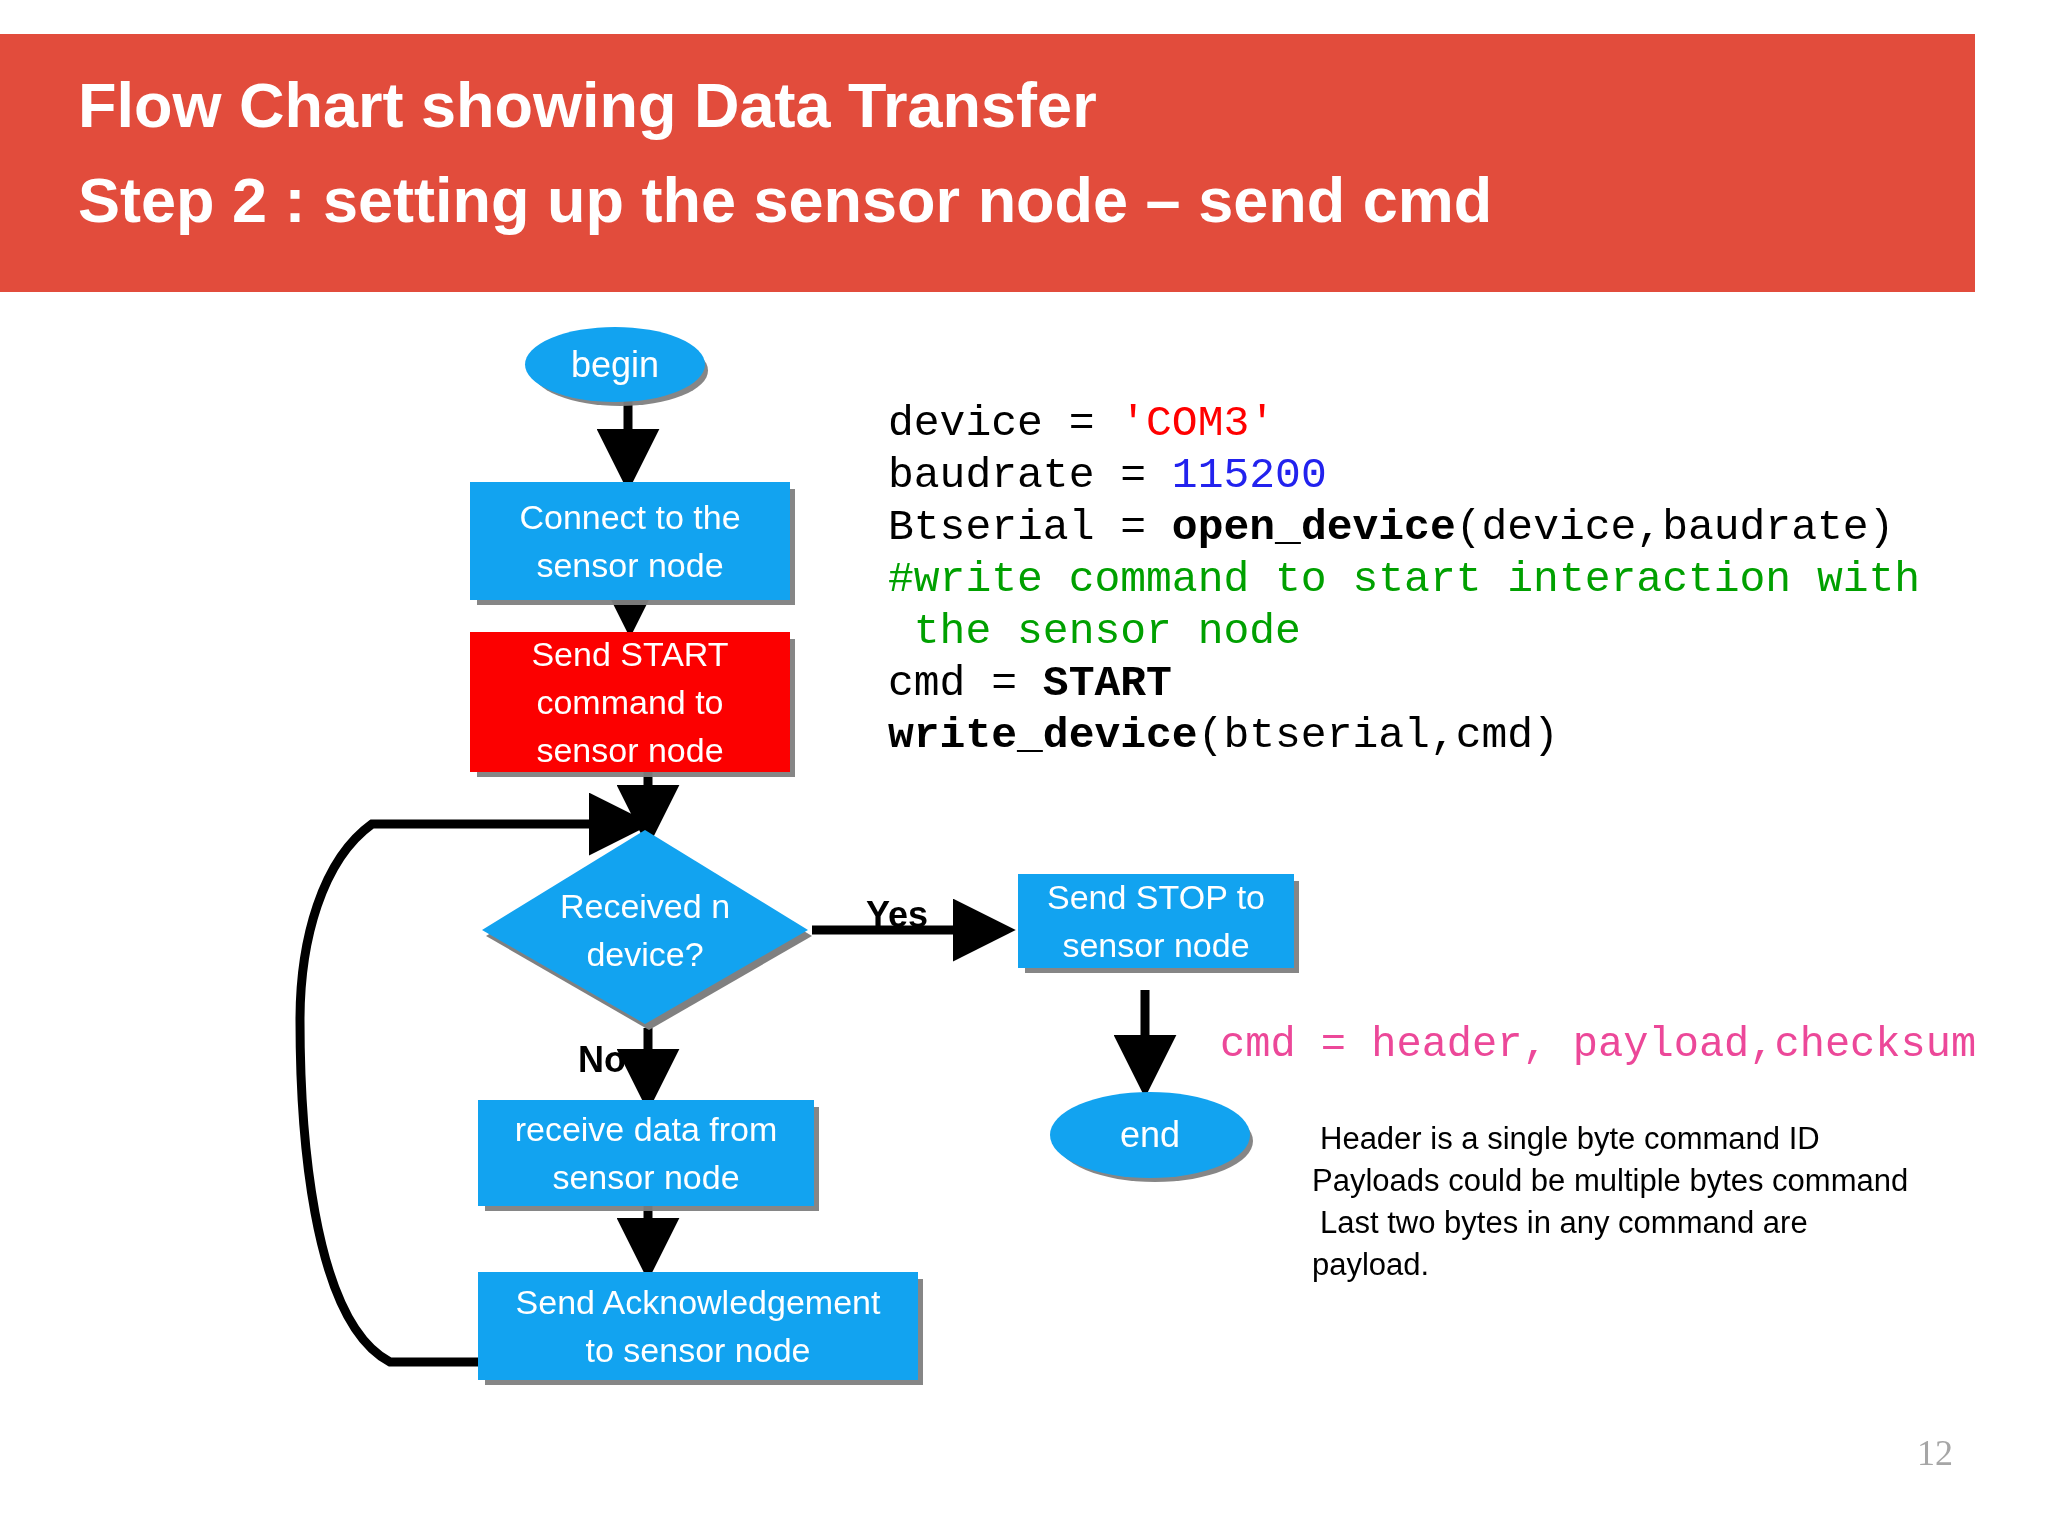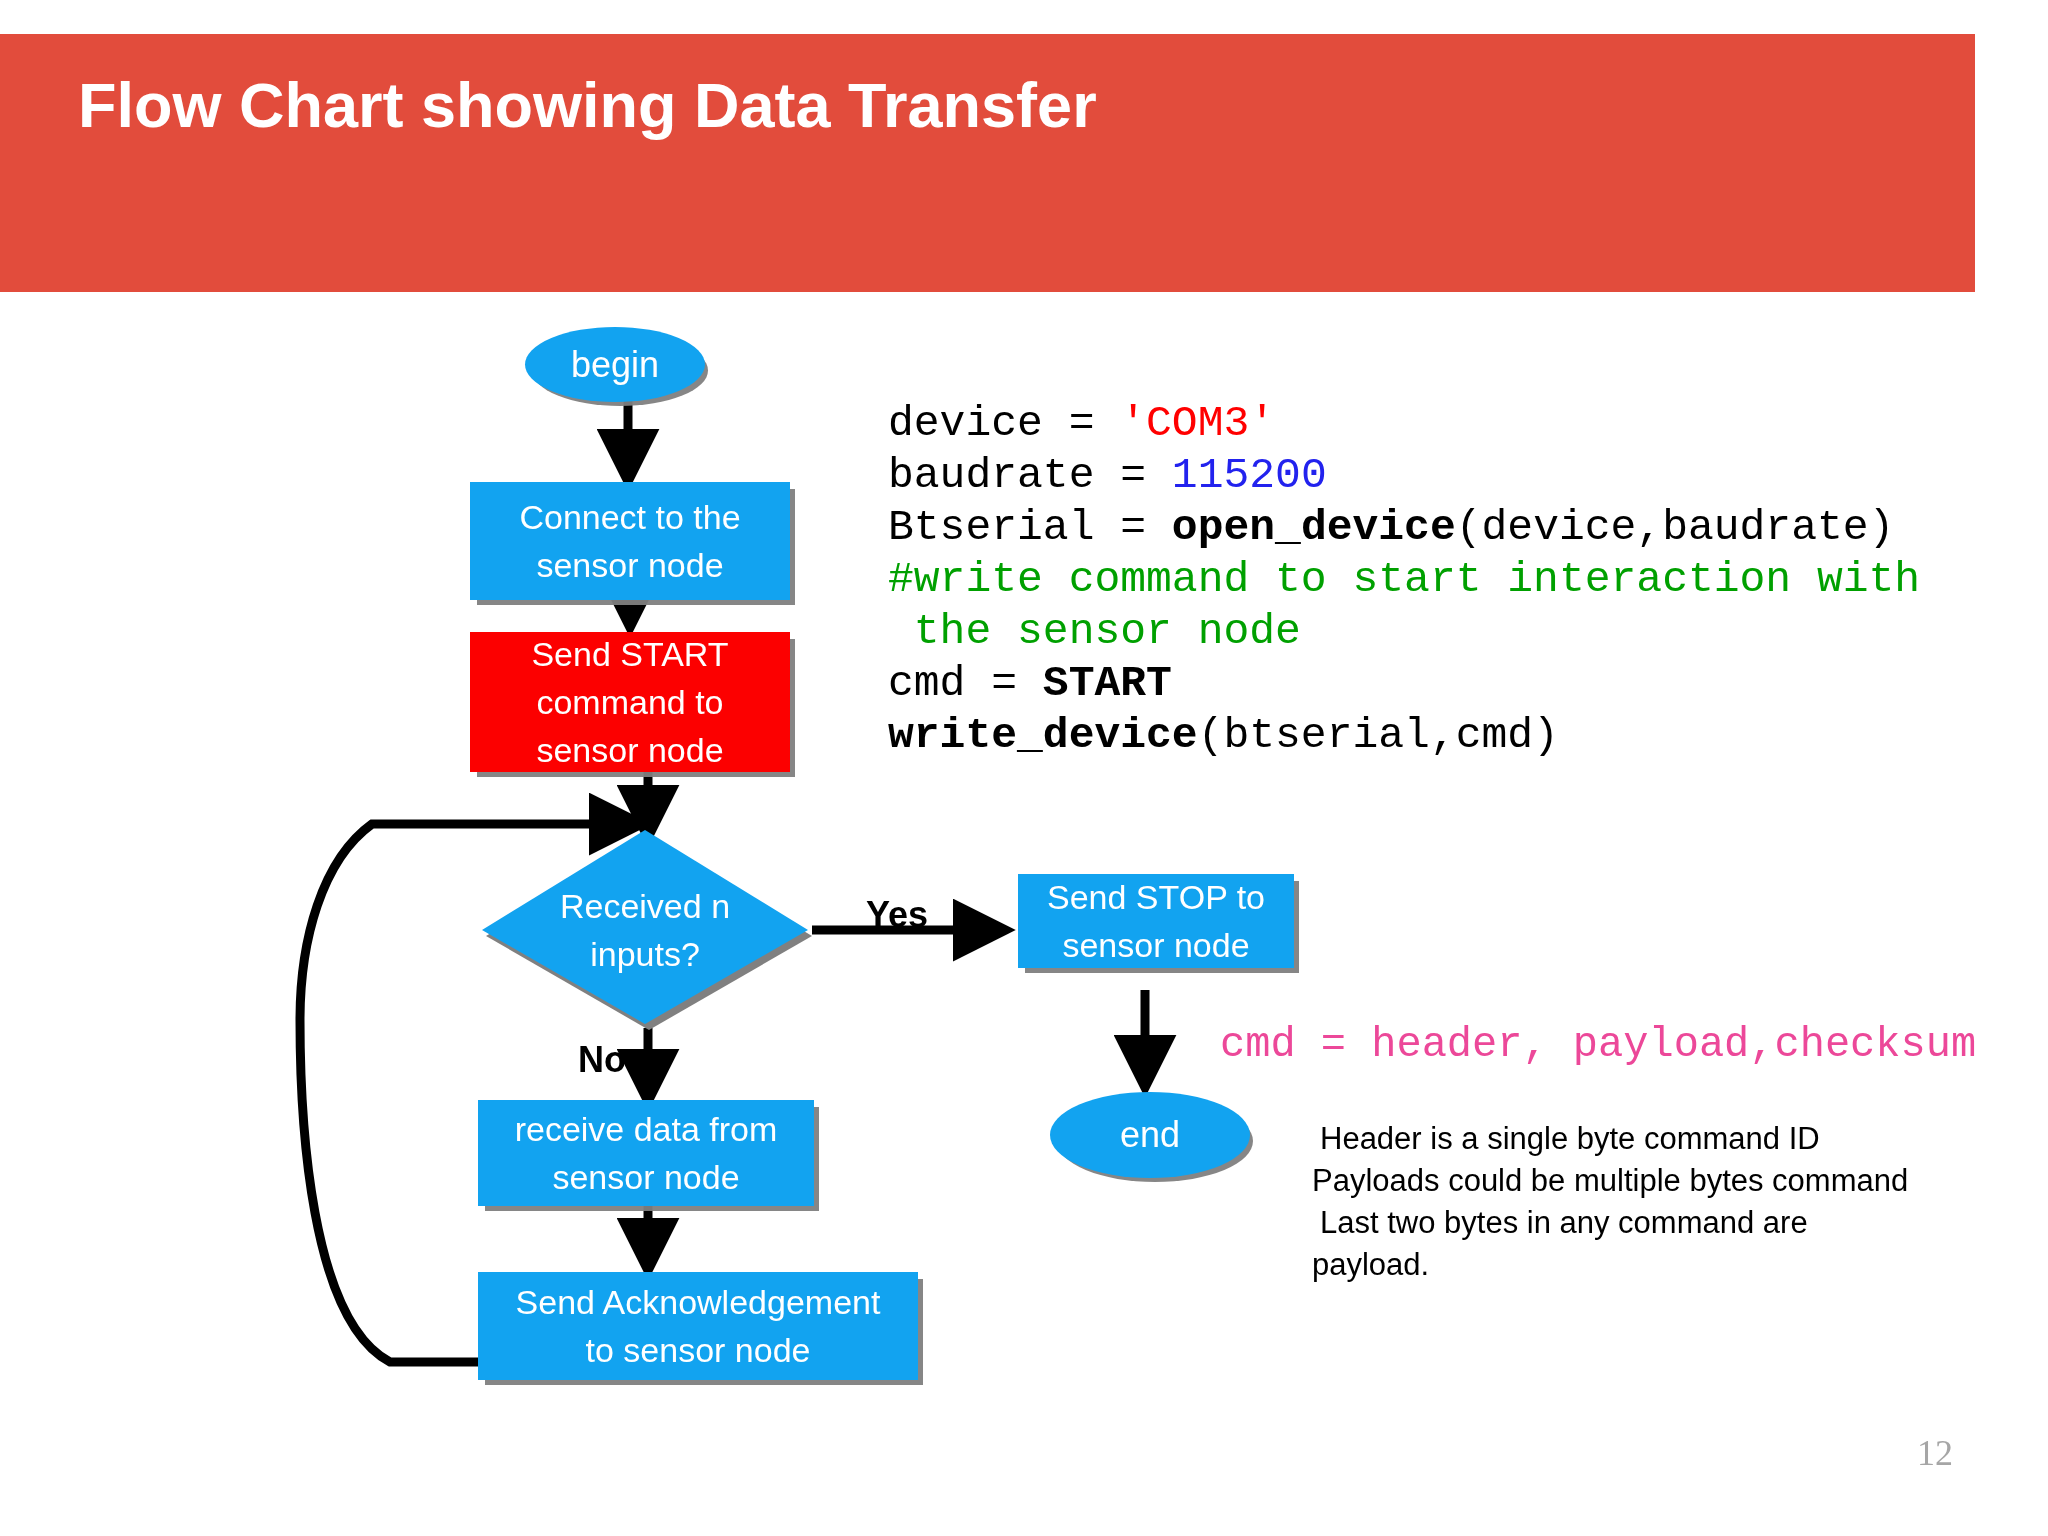--- a/index.html
+++ b/index.html
@@ -150,20 +150,21 @@
     color: #A6A6A6;
     font-family: "Liberation Serif", serif;
     font-size: 36px;
   }
 </style>
 </head>
 <body>
 
 <div id="title-bar">
   <div class="title-line">Flow Chart showing Data Transfer</div>
+  <div class="title-line second">Step 2 : setting up the sensor node – send cmd</div>
 </div>
 
 <svg id="connectors" viewBox="0 0 2048 1536" width="2048" height="1536">
   <defs>
     <marker id="arrow" viewBox="0 0 12 12" refX="9" refY="6" markerWidth="7" markerHeight="7" orient="auto-start-reverse">
       <path d="M 0 0 L 12 6 L 0 12 z" fill="#000000"></path>
     </marker>
   </defs>
 
   <line x1="628" y1="400" x2="628" y2="476" stroke="#000000" stroke-width="9" marker-end="url(#arrow)"></line>
@@ -197,21 +198,21 @@
 command  to
 sensor  node</span>
 </div>
 
 <div class="node diamond-wrap" style="left:478px; top:830px; width:334px; height:200px;">
   <svg class="diamond-shape" viewBox="0 0 334 200" preserveAspectRatio="none">
     <polygon points="171,7 334,106 171,200 8,106" fill="#808080"></polygon>
     <polygon points="167,0 330,100 167,194 4,100" fill="#12A3F0"></polygon>
   </svg>
   <span class="diamond-label">Received n
-inputs?</span>
+device?</span>
 </div>
 
 <div class="edge-label" style="left:866px; top:895px;">Yes</div>
 
 <div class="edge-label" style="left:578px; top:1040px;">No</div>
 
 <div class="node box" style="left:1018px; top:874px; width:276px; height:94px;">
   <span>Send STOP to
 sensor node</span>
 </div>

